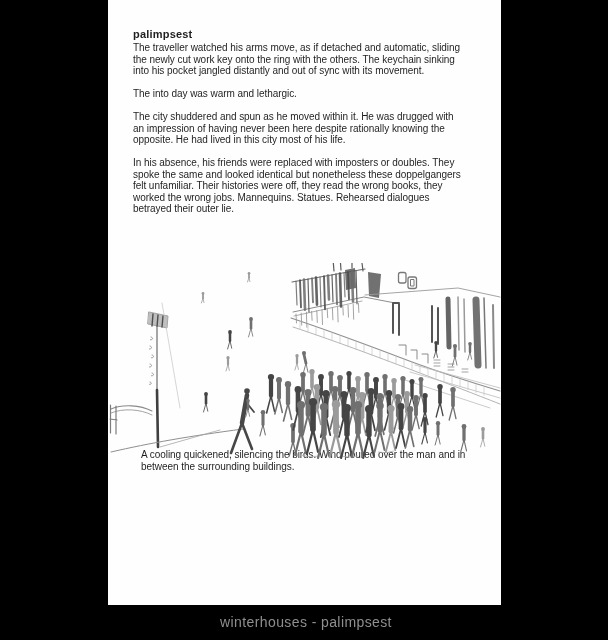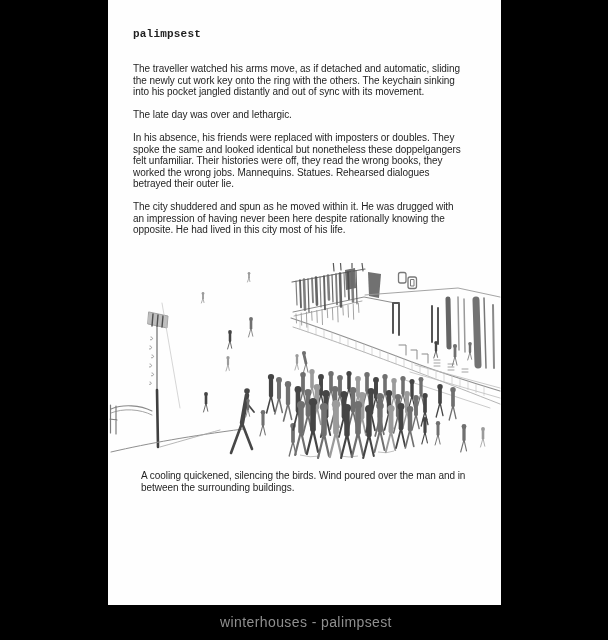--- a/index.html
+++ b/index.html
@@ -14,21 +14,21 @@
     position:absolute;left:108px;top:0;
     width:393px;height:605px;
     background:#fefefe;
   }
   .content{
     position:absolute;left:25px;top:28px;width:352px;
     color:#1f1f1f;
   }
   .title{
     font-size:11px;font-weight:bold;letter-spacing:.2px;
-    margin:0 0 22px 0;line-height:13px;font-family:Liberation Mono, monospace;
+    margin:0 0 1px 0;line-height:13px;
   }
   .para{
     font-size:10px;line-height:11.5px;letter-spacing:-0.05px;
     margin:0 0 11.5px 0;
     white-space:pre-line;
   }
   .sketch-holder{height:215px;margin:0;}
   .para.after-sketch{margin-top:8px;margin-left:8px;}
   svg.sketch{
     position:absolute;left:0px;top:263px;
@@ -44,29 +44,29 @@
 </style>
 </head>
 <body>
 
 <div class="page">
   <div class="content">
     <h1 class="title">palimpsest</h1>
     <p class="para">The traveller watched his arms move, as if detached and automatic, sliding
 the newly cut work key onto the ring with the others. The keychain sinking
 into his pocket jangled distantly and out of sync with its movement.</p>
-    <p class="para">The late day was over and lethargic.</p>
+    <p class="para">The into day was warm and lethargic.</p>
+    <p class="para">The city shuddered and spun as he moved within it.  He was drugged with
+an impression of having never been here despite rationally knowing the
+opposite. He had lived in this city most of his life.</p>
     <p class="para">In his absence, his friends were replaced with imposters or doubles. They
 spoke the same and looked identical but nonetheless these doppelgangers
 felt unfamiliar.  Their histories were off, they read the wrong books, they
 worked the wrong jobs. Mannequins. Statues. Rehearsed dialogues
 betrayed their outer lie.</p>
-    <p class="para">The city shuddered and spun as he moved within it.  He was drugged with
-an impression of having never been here despite rationally knowing the
-opposite. He had lived in this city most of his life.</p>
     <div class="sketch-holder"></div>
     <p class="para after-sketch">A cooling quickened, silencing the birds. Wind poured over the man and in
 between the surrounding buildings.</p>
   </div>
 
   <svg class="sketch" viewBox="108 263 393 216">
 
     <g id="building-static" fill="none" stroke-linecap="round">
       <path d="M292,282 L365,269" stroke="#6e6e6e" stroke-width="1.2"></path>
       <path d="M293,312 L364,297 L395,303" stroke="#8d8d8d" stroke-width="1"></path>

